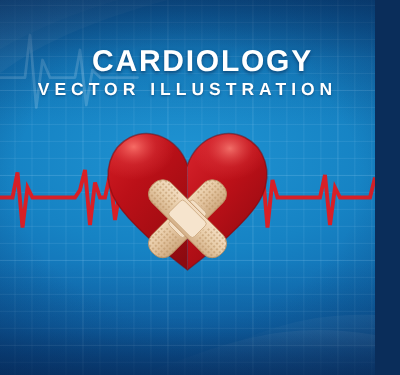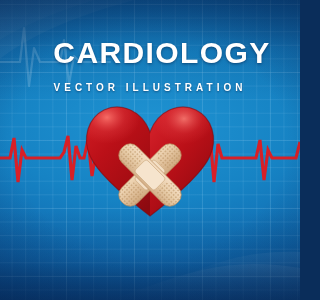--- a/index.html
+++ b/index.html
@@ -34,25 +34,25 @@
   .topshade{
     background:linear-gradient(to bottom, rgba(6,40,86,.55) 0%, rgba(6,40,86,.12) 16%, rgba(0,0,0,0) 34%);
   }
   .botshade{
     background:linear-gradient(to top, rgba(5,36,80,.60) 0%, rgba(5,36,80,.18) 13%, rgba(0,0,0,0) 30%);
   }
 
   
   .title-wrap{position:absolute;left:0;top:38px;width:300px;text-align:center;}
   .title{
-    font-size:30px;font-weight:bold;color:#ffffff;letter-spacing:1.4px;
+    font-size:24px;font-weight:bold;color:#ffffff;letter-spacing:1.4px;
     line-height:1;text-shadow:0 1px 3px rgba(3,30,68,.55);padding-left:24px;
   }
   .subtitle{
-    margin-top:14px;font-size:10px;font-weight:bold;color:#ffffff;
+    margin-top:1px;font-size:14px;font-weight:bold;color:#ffffff;
     letter-spacing:4.0px;text-shadow:0 1px 2px rgba(3,30,68,.5);
   }
 
   
   .para{
     position:absolute;left:18px;top:233px;width:264px;text-align:center;
     font-size:8.2px;line-height:12px;color:#dbeaf7;letter-spacing:.15px;
     text-shadow:0 1px 1px rgba(4,32,72,.5);
   }
 

